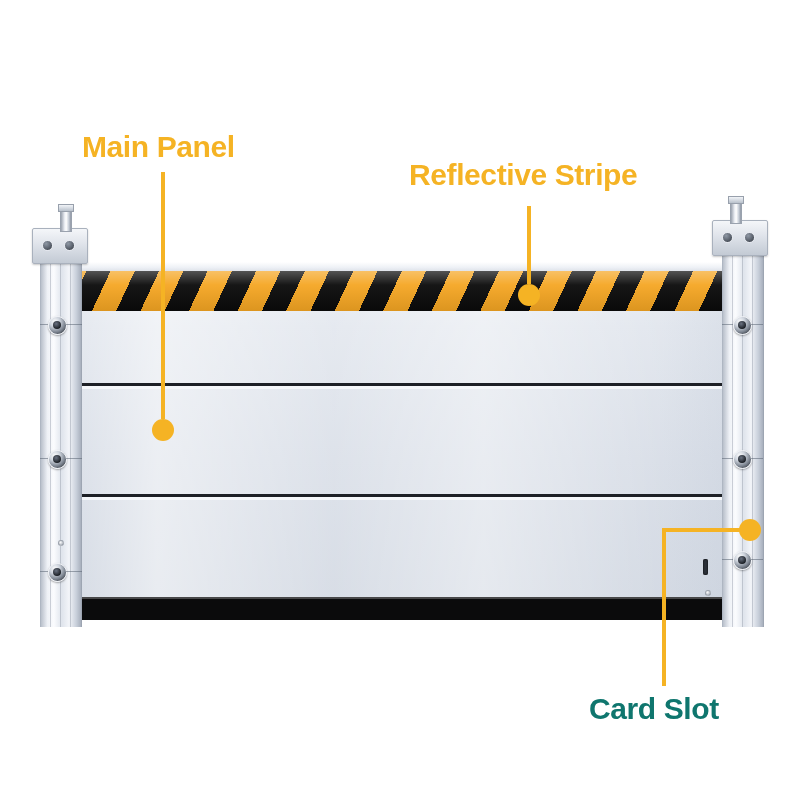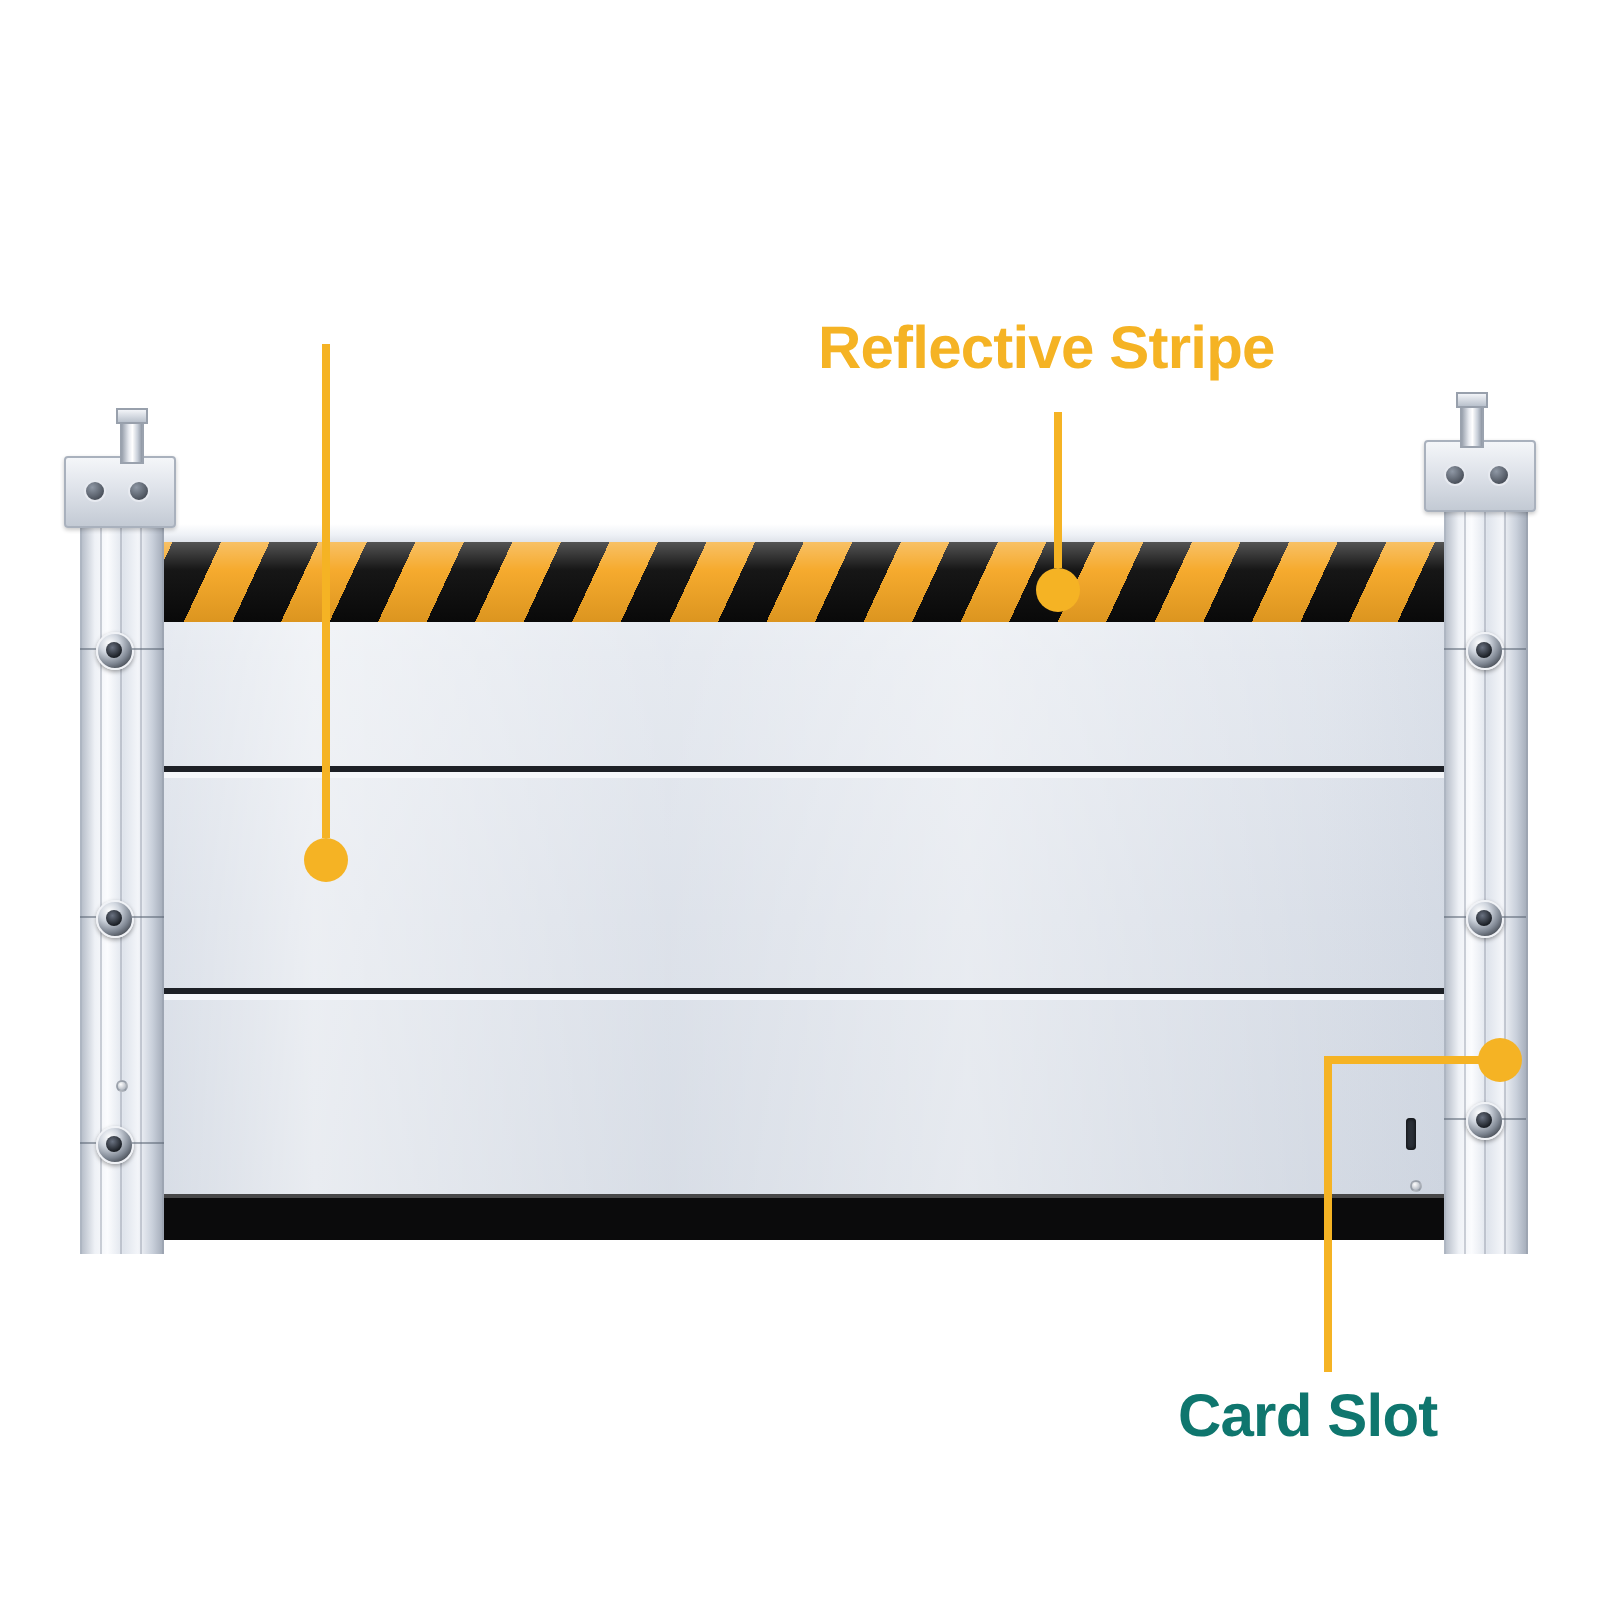--- a/index.html
+++ b/index.html
@@ -269,18 +269,19 @@
         <path d="M 529 206 L 529 284" stroke="#F5B324"></path>
         <path d="M 750 530 L 664 530 L 664 686" stroke="#F5B324"></path>
       </g>
     <g id="markers" fill="#F5B324">
         <circle cx="163" cy="430" r="11" fill="#F5B324"></circle>
         <circle cx="529" cy="295" r="11" fill="#F5B324"></circle>
         <circle cx="750" cy="530" r="11" fill="#F5B324"></circle>
       </g>
   </svg>
 
+  <div class="callout-label" id="lbl-main-panel" style="color: rgb(245, 179, 36);">Main Panel</div>
 
   <div class="callout-label" id="lbl-reflective-stripe" style="color: rgb(245, 179, 36);">Reflective Stripe</div>
 
   <div class="callout-label" id="lbl-card-slot" style="color: #0f766e;">Card Slot</div>
 
 </div>
 
 </body></html>

